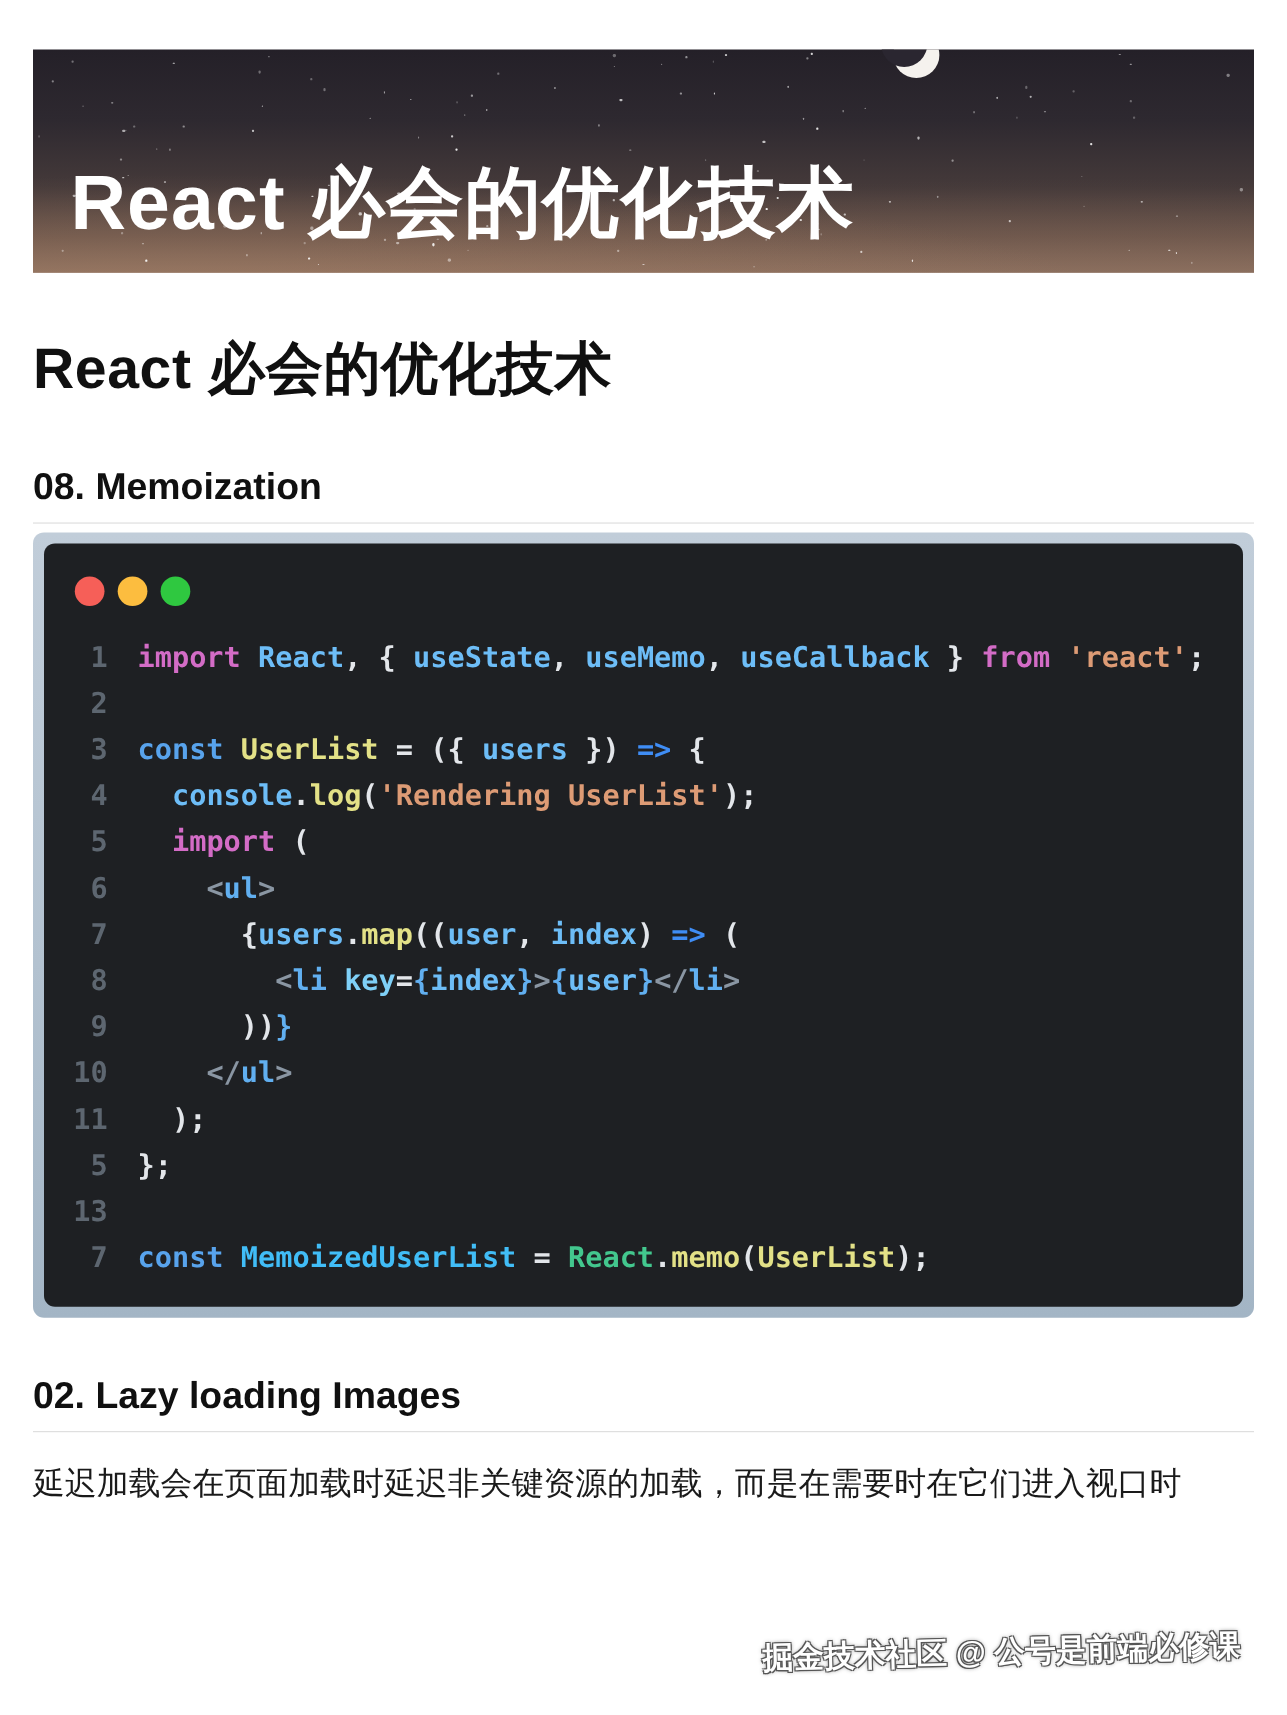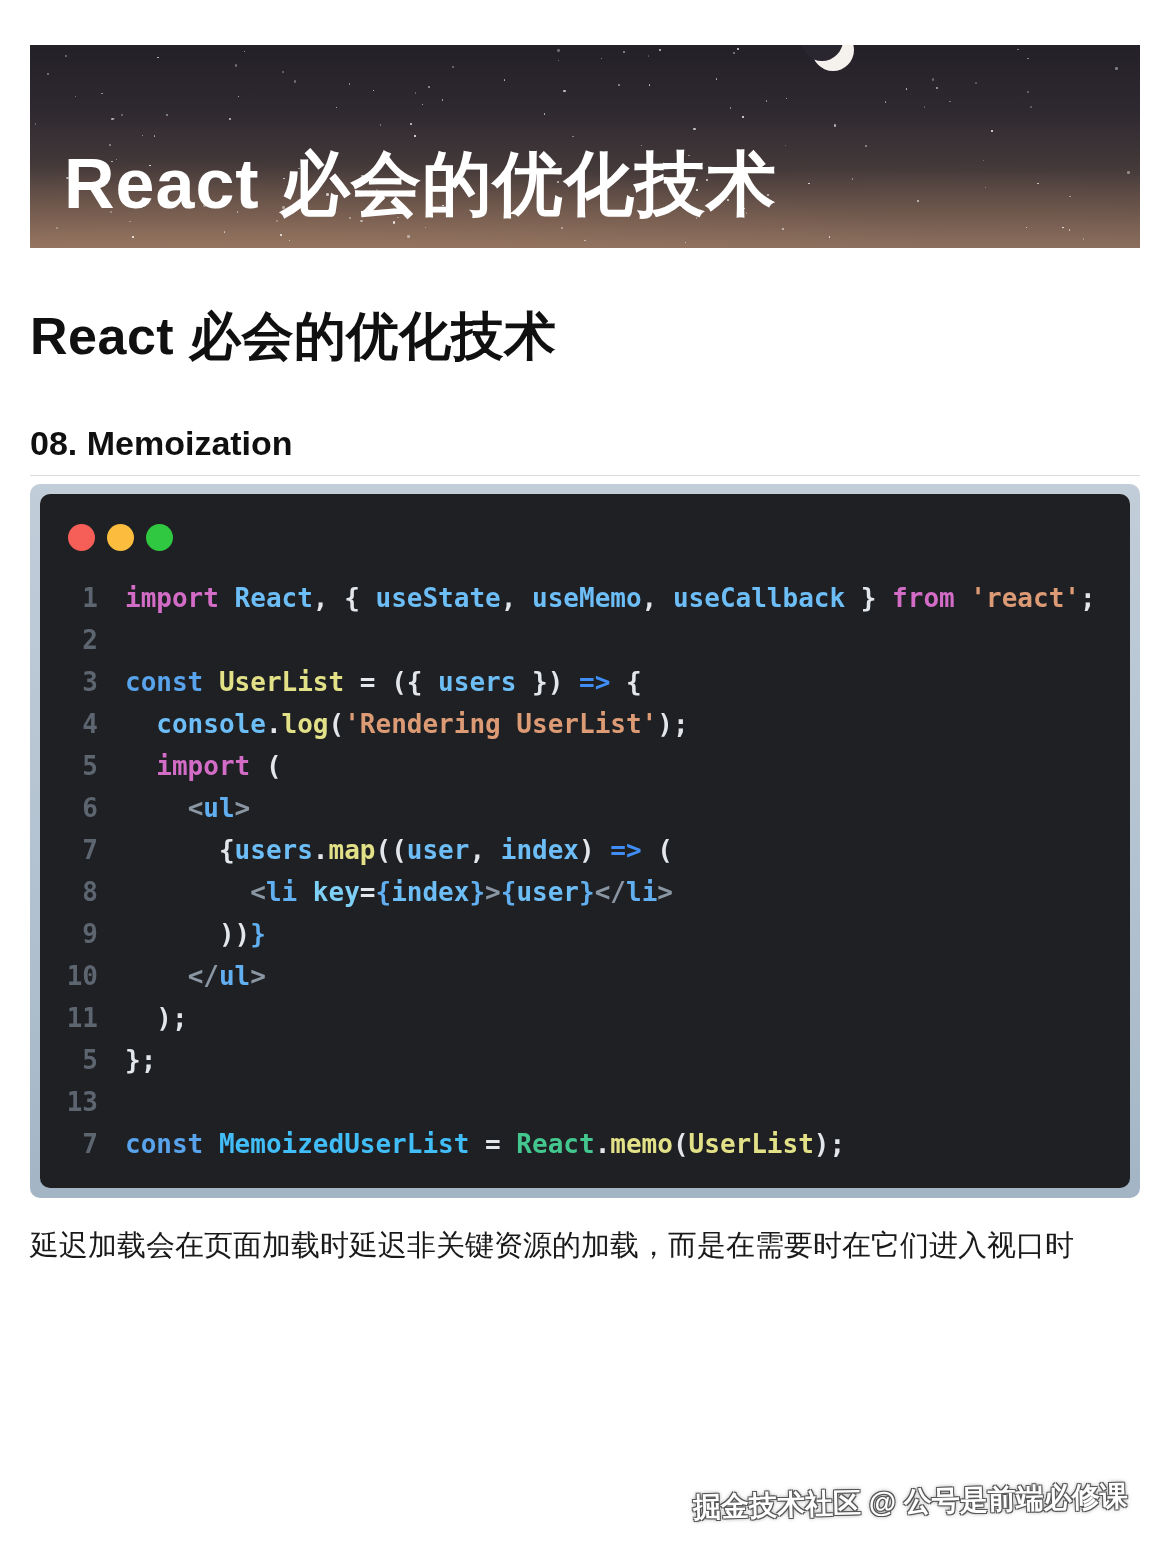--- a/index.html
+++ b/index.html
@@ -276,18 +276,19 @@
             <span class="code"></span>
           </div>
           <div class="code-row">
             <span class="ln">7</span>
             <span class="code"><span class="t-kwb">const</span><span class="t-pl"> </span><span class="t-cv">MemoizedUserList</span><span class="t-pl"> = </span><span class="t-gr">React</span><span class="t-pl">.</span><span class="t-fn">memo</span><span class="t-pl">(</span><span class="t-fn">UserList</span><span class="t-pl">);</span></span>
           </div>
         </div>
     </div>
   </div>
 
+  <h2 class="section-heading second">02. Lazy loading Images</h2>
 
   <p class="paragraph">延迟加载会在页面加载时延迟非关键资源的加载，而是在需要时在它们进入视口时</p>
 
 </div>
 
 <div class="watermark">掘金技术社区 @ 公号是前端必修课</div>
 
 </body></html>

